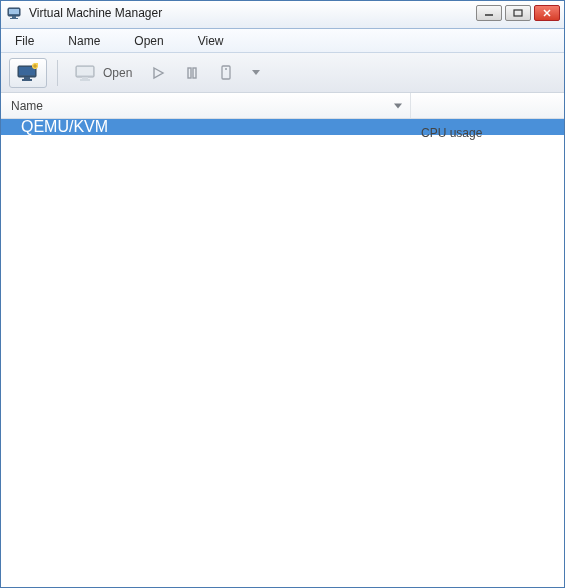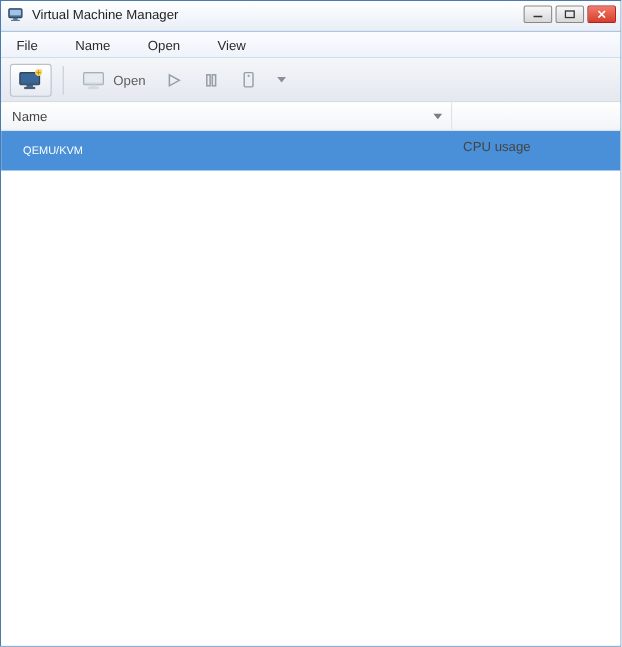--- a/index.html
+++ b/index.html
@@ -95,24 +95,24 @@
     border-left: 4px solid transparent;
     border-right: 4px solid transparent;
     border-top: 5px solid #7a7f86;
   }
   .list {
     flex: 1;
     background: #fff;
     overflow: auto;
   }
   .row {
-    height: 36px;
+    height: 16px;
     display: flex; align-items: center;
     padding: 0 10px 0 20px;
-    font-size: 10px;
+    font-size: 16px;
   }
   .row.selected {
     background: #4a90d9;
     color: #fff;
   }
   .drop-caret {
     width: 0; height: 0;
     border-left: 4px solid transparent;
     border-right: 4px solid transparent;
     border-top: 5px solid #7a7f86;

